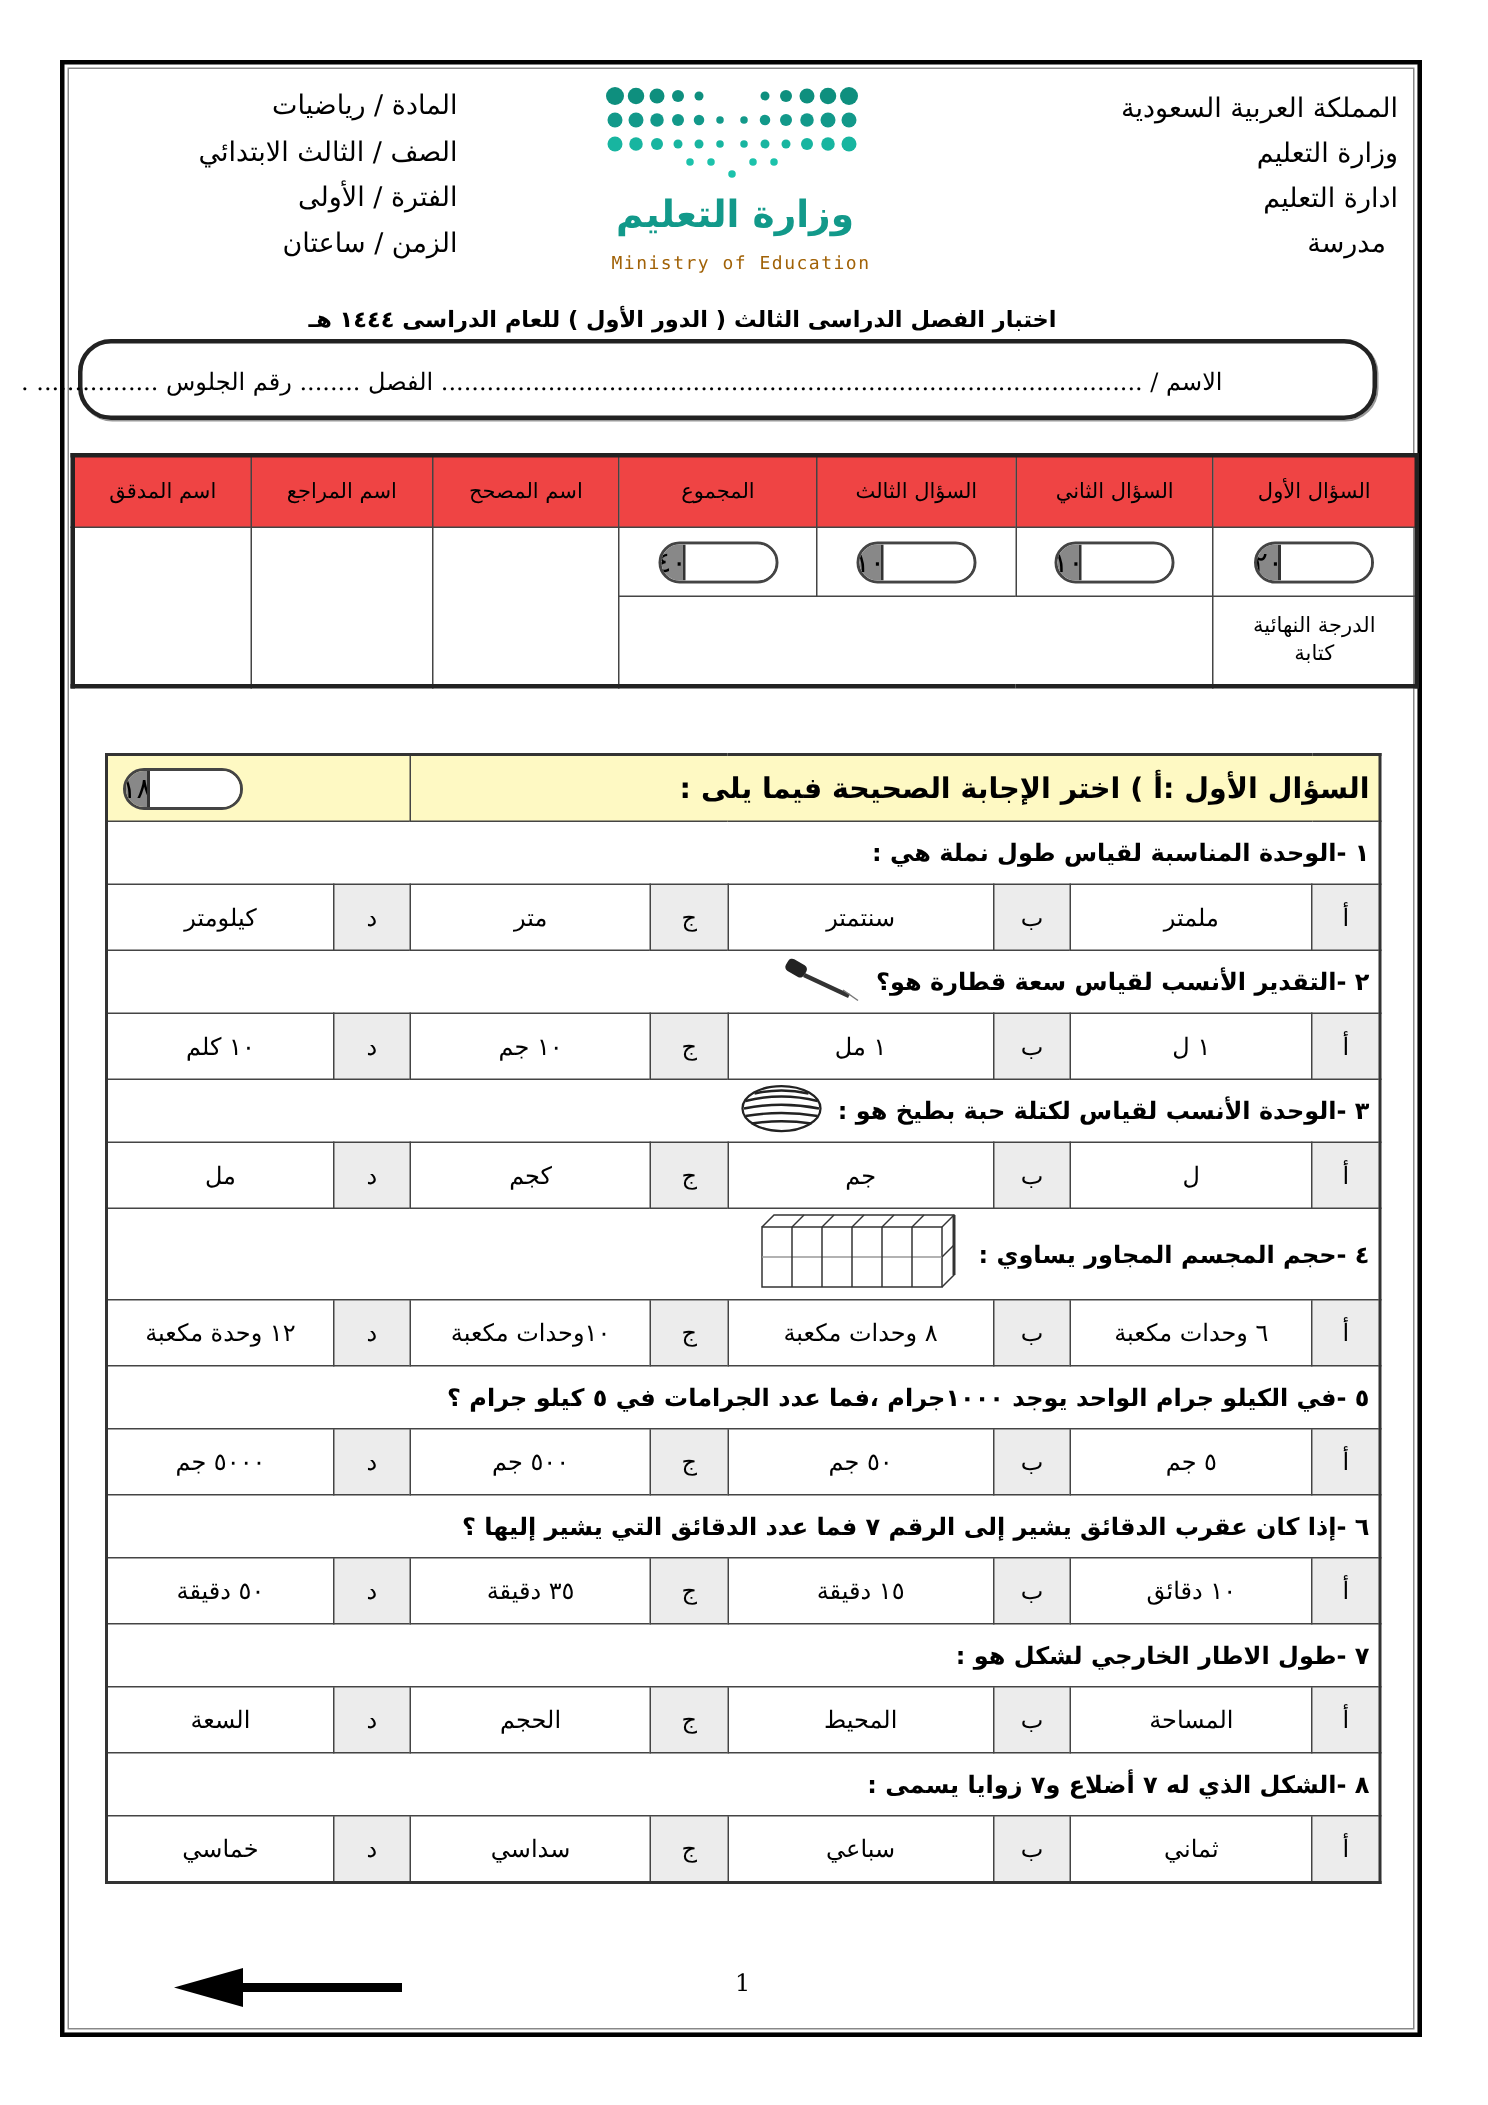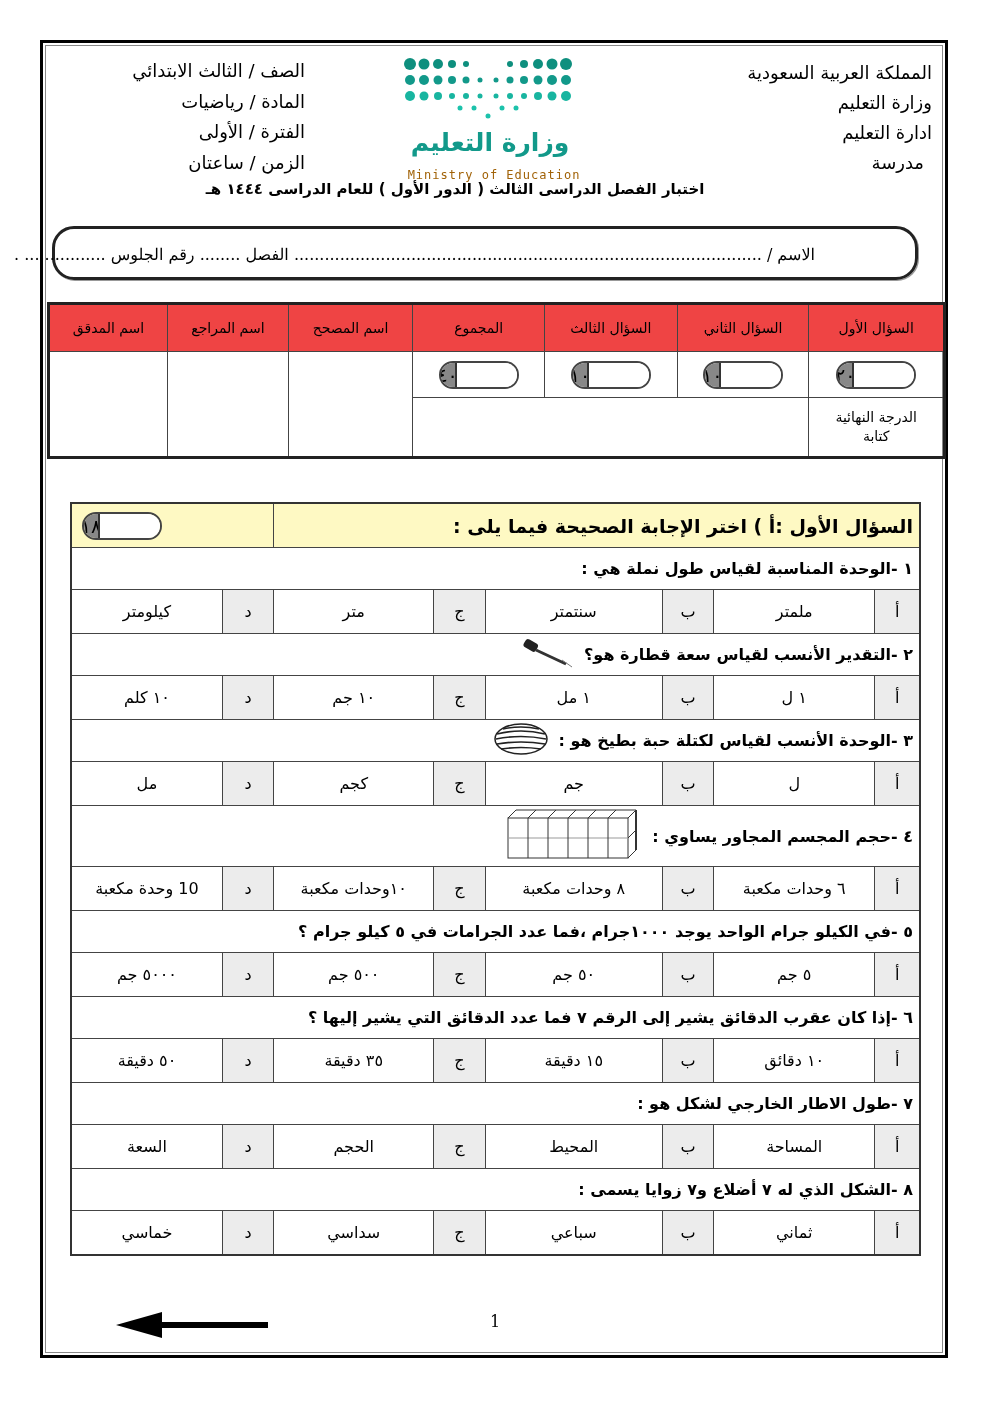--- a/index.html
+++ b/index.html
@@ -4,21 +4,21 @@
 <style>
   html, body { margin:0; padding:0; background:#fff; }
   body { width:992px; height:1403px; position:relative; font-family:"DejaVu Sans", sans-serif; color:#000; overflow:hidden; }
   .page-frame { position:absolute; left:40px; top:40px; width:908px; height:1318px; border:3px solid #000; box-shadow: inset 0 0 0 2px #fff, inset 0 0 0 3px #888; box-sizing:border-box; }
   .hdr-right { position:absolute; right:60px; top:58px; width:260px; text-align:right; direction:rtl; font-size:18px; line-height:30px; }
   .hdr-right div:last-child { padding-right:8px; }
   .hdr-left { position:absolute; left:100px; top:56px; width:205px; text-align:right; direction:rtl; font-size:18px; line-height:30.5px; }
   .logo { position:absolute; left:402px; top:56px; width:180px; height:132px; }
   .logo-ar { position:absolute; left:0; top:72px; width:176px; text-align:center; font-size:25px; font-weight:bold; color:#12998a; direction:rtl; letter-spacing:1px; }
   .logo-en { position:absolute; left:4px; top:112px; width:176px; text-align:center; font-size:12px; color:#a16207; letter-spacing:1px; font-family:"DejaVu Sans Mono", monospace; }
-  .exam-title { position:absolute; left:150px; top:180px; width:610px; text-align:center; direction:rtl; font-size:15px; font-weight:bold; }
+  .exam-title { position:absolute; left:150px; top:204px; width:610px; text-align:center; direction:rtl; font-size:15px; font-weight:bold; }
   .name-box { position:absolute; left:52px; top:226px; width:866px; height:54px; border:3px solid #222; border-radius:22px; box-sizing:border-box; box-shadow: 1px 1px 0 #999; }
   .name-text { position:absolute; right:100px; top:16px; direction:rtl; font-size:16px; font-family:"DejaVu Serif", serif; white-space:nowrap; }
   .grade-table { position:absolute; left:47px; top:302px; width:899px; height:157px; border:3px solid #222; box-sizing:border-box; border-collapse:collapse; }
   .grade-table td { border:1px solid #444; text-align:center; vertical-align:middle; font-size:14px; direction:rtl; padding:0; }
   .grade-table tr.hrow td { background:#ef4444; height:46px; }
   .grade-table tr.brow td { height:45px; }
   .grade-table tr.frow td { height:58px; }
   .final-label { font-size:13px; line-height:19px; }
   .badge { display:inline-flex; width:80px; height:28px; border:2px solid #444; border-radius:15px; overflow:hidden; vertical-align:middle; box-sizing:border-box; direction:ltr; }
   .badge .num { background:#888; width:14px; display:flex; align-items:center; justify-content:center; font-weight:normal; font-size:19px; color:#000; }
@@ -90,22 +90,22 @@
         <circle cx="72" cy="52" r="2.5" fill="#1cc2ab"></circle>
         <circle cx="100" cy="52" r="2.5" fill="#1cc2ab"></circle>
         <circle cx="86" cy="60" r="2.5" fill="#1cc2ab"></circle>
       </g>
   </svg>
   <div class="logo-ar">وزارة التعليم</div>
   <div class="logo-en">Ministry of Education</div>
 </div>
 
 <div class="hdr-left">
+  <div>المادة /  رياضيات</div>
   <div>الصف / الثالث الابتدائي</div>
-  <div>المادة /  رياضيات</div>
   <div>الفترة / الأولى</div>
   <div>الزمن / ساعتان</div>
 </div>
 
 <div class="exam-title">اختبار  الفصل الدراسى الثالث ( الدور الأول )  للعام الدراسى ١٤٤٤ هـ</div>
 
 <div class="name-box">
   <div class="name-text">الاسم / ............................................................................................ الفصل ........  رقم الجلوس ................ .</div>
 </div>
 
@@ -258,21 +258,21 @@
         </td>
       </tr>
       <tr class="q-opt">
         <td class="lt">أ</td>
         <td>٦ وحدات مكعبة</td>
         <td class="lt">ب</td>
         <td>٨ وحدات مكعبة</td>
         <td class="lt">ج</td>
         <td>١٠وحدات مكعبة</td>
         <td class="lt">د</td>
-        <td>10 وحدة مكعبة</td>
+        <td>١٢ وحدة مكعبة</td>
       </tr>
       <tr class="q-stem">
         <td colspan="8">
           <div class="stem-wrap">
             <span>٥ -في الكيلو جرام الواحد يوجد  ١٠٠٠جرام ،فما عدد الجرامات في ٥ كيلو جرام ؟</span>
           </div>
         </td>
       </tr>
       <tr class="q-opt">
         <td class="lt">أ</td>

